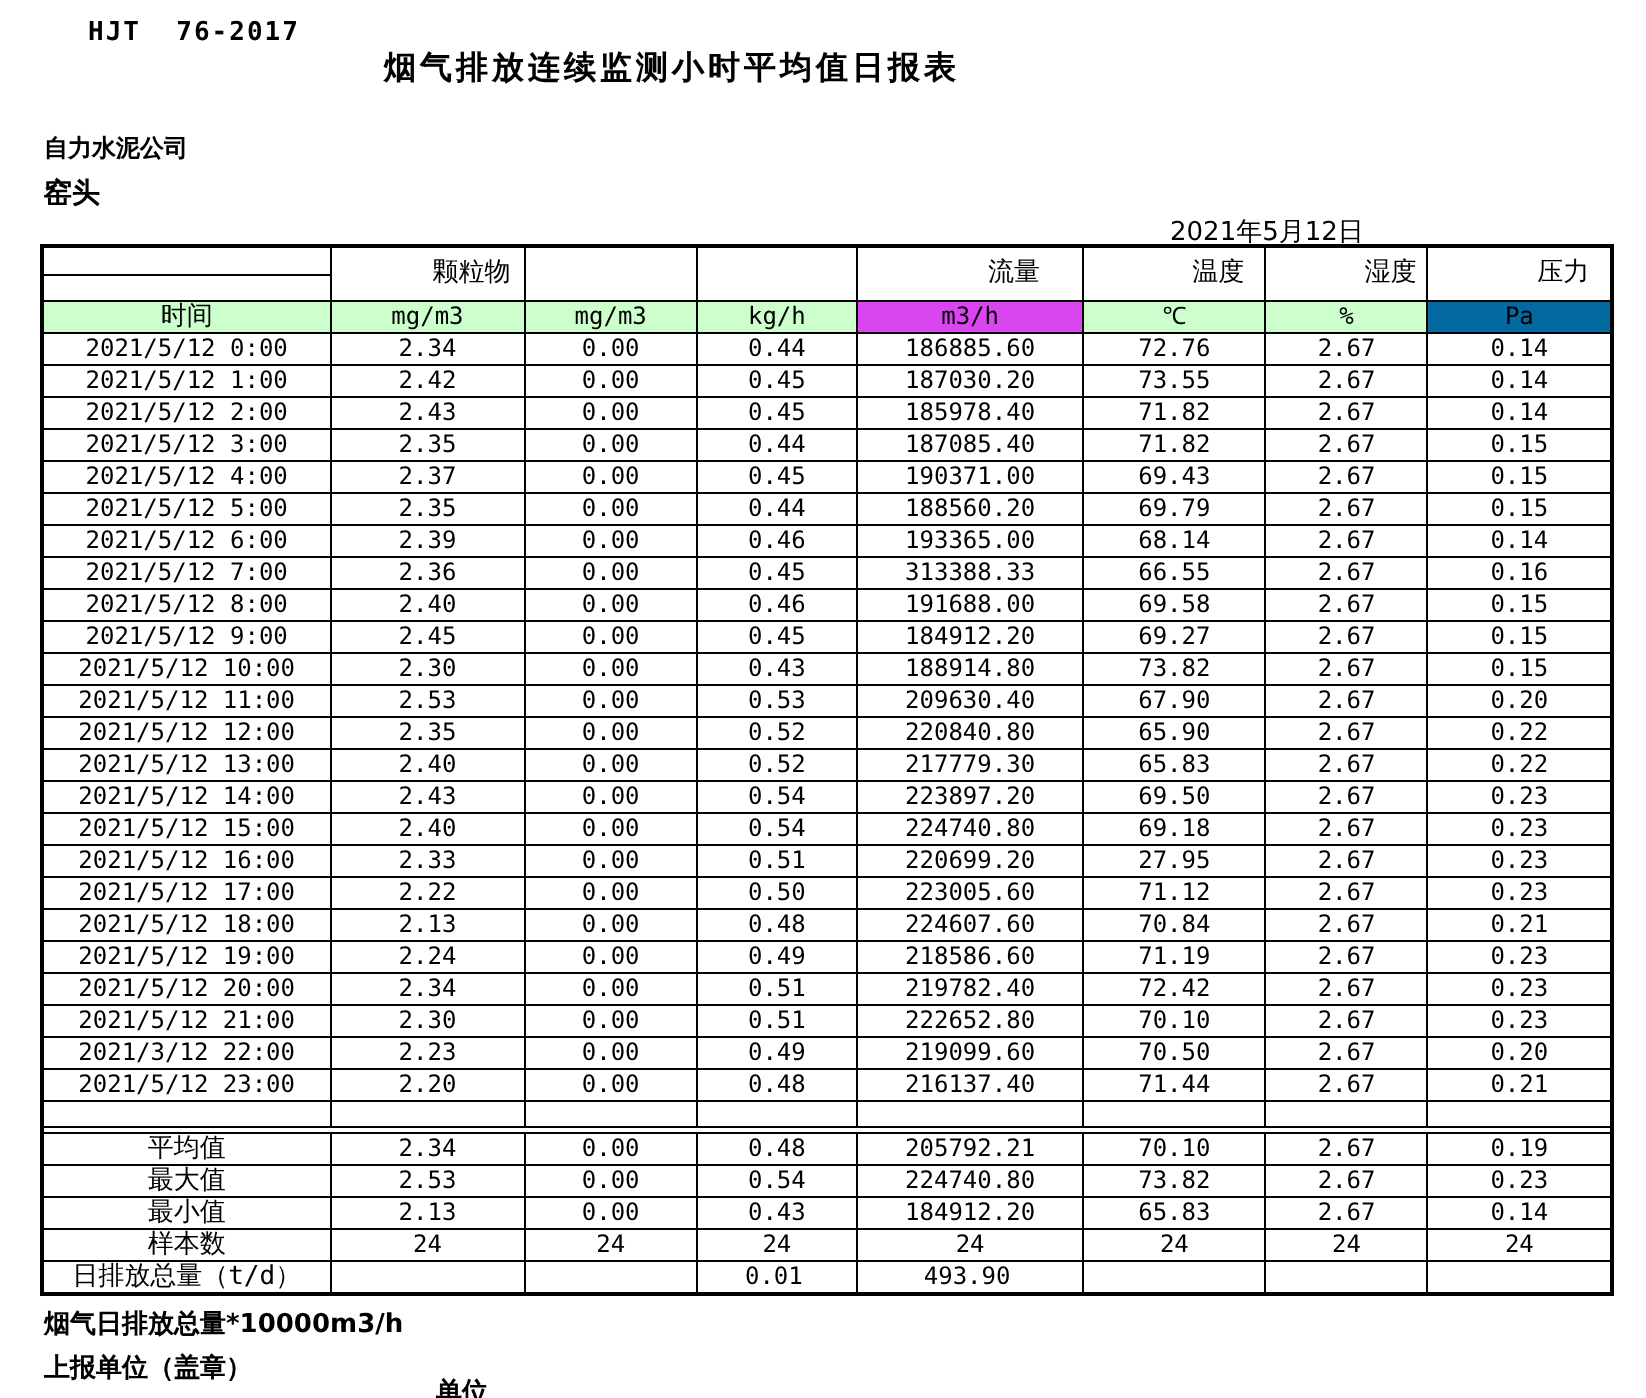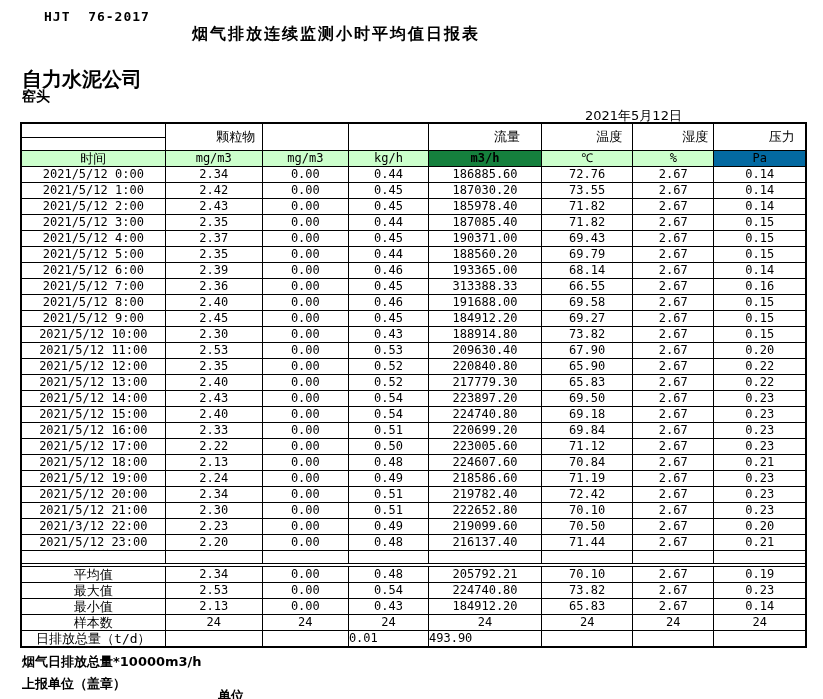--- a/index.html
+++ b/index.html
@@ -7,21 +7,21 @@
     width:823px;height:699px;background:#ffffff;color:#000;
     font-family:"DejaVu Sans", sans-serif;position:relative;overflow:hidden;
   }
   .std{
     position:absolute;left:24px;top:9px;font-weight:bold;font-size:13px;
     white-space:pre;letter-spacing:1px;font-family:"DejaVu Sans Mono", monospace;margin-left:20px;
   }
   .title{
     position:absolute;left:192px;top:24px;font-weight:bold;font-size:16px;letter-spacing:2px;
   }
-  .company{position:absolute;left:22px;top:66px;font-weight:bold;font-size:20px;}
+  .company{position:absolute;left:22px;top:66px;font-weight:bold;font-size:12px;}
   .date{position:absolute;left:585px;top:69px;font-size:13px;margin-top:38px;}
   .station{position:absolute;left:22px;top:88px;font-weight:bold;font-size:14px;}
 
   table.report{
     position:absolute;left:20px;top:122px;width:787px;
     border-collapse:collapse;border:2px solid #000;table-layout:fixed;
     font-size:12px;
   }
   table.report td{
     border:1px solid #000;text-align:center;padding:0;height:15px;line-height:15px;
@@ -29,21 +29,21 @@
   }
   tr.h1a td{height:13px;line-height:13px;font-family:"DejaVu Sans", sans-serif;font-size:13px;padding-left:44px;}
   tr.h1b td{height:12px;line-height:12px;}
   tr.h1a td.group{vertical-align:middle;height:26px;line-height:26px;}
   tr.units td{font-size:12px;}
   tr.units td.time-label{font-family:"DejaVu Sans", sans-serif;font-size:13px;}
   td.time{white-space:pre;}
   tr.empty-row td{height:12px;line-height:12px;}
   tr.gap-row td{border-left:none;border-right:none;height:2px;line-height:2px;}
   td.label{font-family:"DejaVu Sans", sans-serif;font-size:13px;}
-  tr.align-right td:not(.label){text-align:left;padding-right:3px;}
+  tr.align-right td:not(.label){text-align:center;padding-right:3px;}
 
   .note{position:absolute;left:22px;top:653px;font-weight:bold;font-size:13px;}
   .signrow{position:absolute;left:22px;top:675px;font-weight:bold;font-size:13px;width:500px;}
   .signrow .unit{position:absolute;left:196px;top:12px;}
 </style>
 </head>
 <body>
 
 <div class="std">HJT  76-2017</div>
 <div class="title">烟气排放连续监测小时平均值日报表</div>
@@ -74,21 +74,21 @@
       <td class="group" rowspan="2">压力</td>
     </tr>
     <tr class="h1b">
       <td></td>
     </tr>
     <tr class="units">
       <td class="time-label" style="background: rgb(204, 255, 204);">时间</td>
       <td style="background: rgb(204, 255, 204);">mg/m3</td>
       <td style="background: rgb(204, 255, 204);">mg/m3</td>
       <td style="background: rgb(204, 255, 204);">kg/h</td>
-      <td style="background: #15803d; font-weight: bold;">m3/h</td>
+      <td style="background: #d946ef;">m3/h</td>
       <td style="background: rgb(204, 255, 204);">℃</td>
       <td style="background: rgb(204, 255, 204);">%</td>
       <td style="background: #0369a1;">Pa</td>
     </tr>
   </thead>
   <tbody>
       <tr>
         <td class="time">2021/5/12  0:00</td>
         <td>2.34</td>
         <td>0.00</td>
@@ -247,21 +247,21 @@
         <td>69.18</td>
         <td>2.67</td>
         <td>0.23</td>
       </tr>
       <tr>
         <td class="time">2021/5/12 16:00</td>
         <td>2.33</td>
         <td>0.00</td>
         <td>0.51</td>
         <td>220699.20</td>
-        <td>69.84</td>
+        <td>27.95</td>
         <td>2.67</td>
         <td>0.23</td>
       </tr>
       <tr>
         <td class="time">2021/5/12 17:00</td>
         <td>2.22</td>
         <td>0.00</td>
         <td>0.50</td>
         <td>223005.60</td>
         <td>71.12</td>

